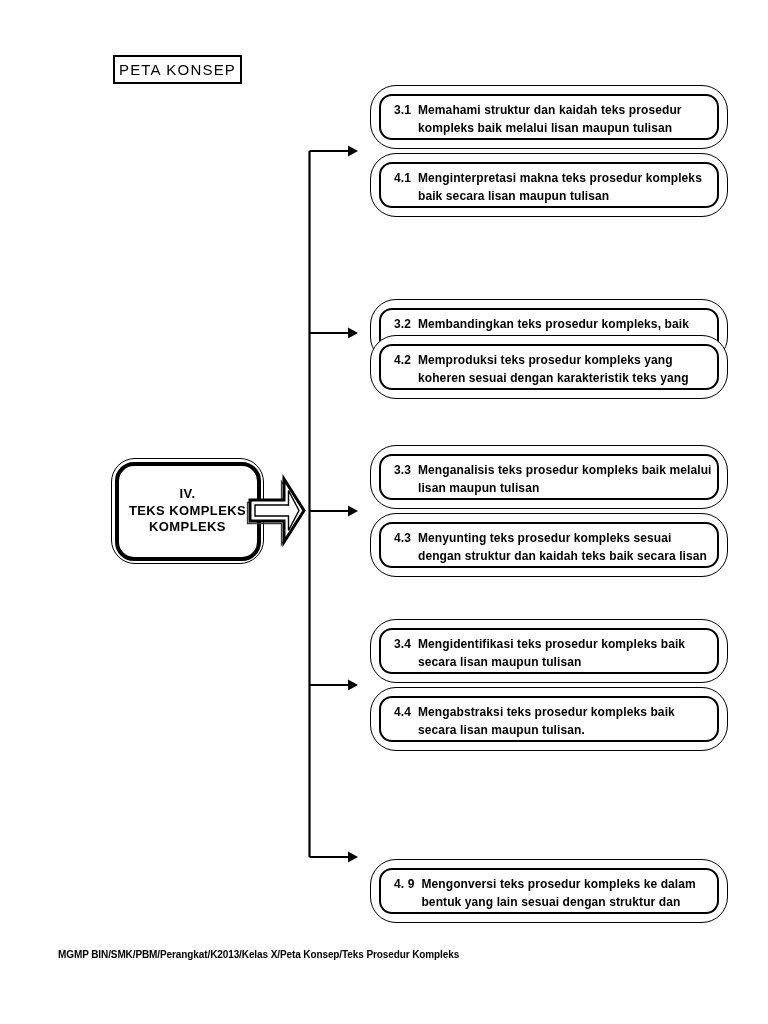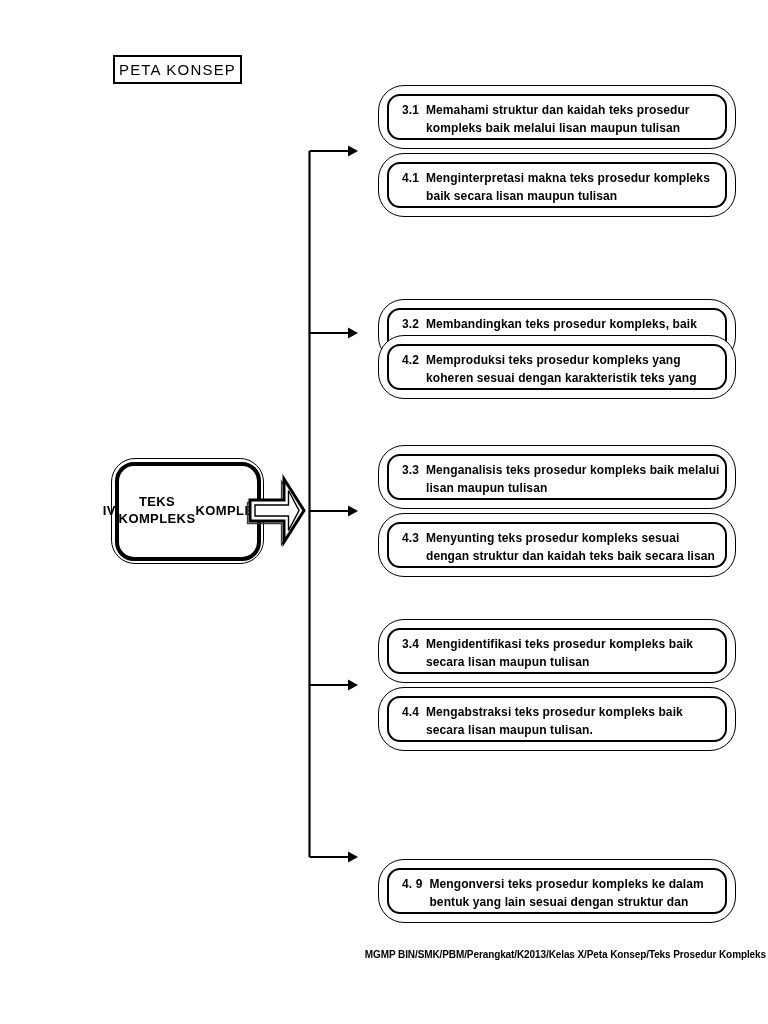--- a/index.html
+++ b/index.html
@@ -23,28 +23,28 @@
 
   
   .root-box {
     position:absolute; left:111px; top:458px; width:153px; height:106px;
     border:1.5px solid var(--ink); border-radius:24px; padding:2.5px;
     background:var(--paper);
   }
   .root-inner {
     width:100%; height:100%;
     border:4.5px solid var(--ink); border-radius:19px;
-    display:flex; flex-direction:row; align-items:center; justify-content:center;
+    display:flex; flex-direction:column; align-items:center; justify-content:center;
     text-align:center; font-weight:bold; font-size:13px; line-height:1.3;
     letter-spacing:0.4px;
   }
 
   
   .node {
-    position:absolute; left:378px; width:358px; height:64px;
+    position:absolute; left:370px; width:358px; height:64px;
     border:1px solid var(--ink); border-radius:26px; padding:8px;
     background:var(--paper);
   }
   .node-inner {
     width:100%; height:100%;
     border:2.5px solid var(--ink); border-radius:13px;
     padding:5px 5px 0 13px; overflow:hidden;
   }
   .node-text {
     display:flex; font-weight:bold; font-size:12px; line-height:1.5;
@@ -64,21 +64,21 @@
   .connectors { position:absolute; left:300px; top:140px; width:60px; height:730px; }
   .connectors line { stroke:var(--ink); stroke-width:2.2; }
   .connectors polygon { fill:var(--ink); }
 
   
   .block-arrow { position:absolute; left:246px; top:474px; width:62px; height:74px; z-index:3; }
 
   
   .footer {
     position:absolute; left:58px; top:949px; width:708px;
-    text-align:right; font-weight:bold; font-size:10px; letter-spacing:-0.1px;
+    text-align:left; font-weight:bold; font-size:10px; letter-spacing:-0.1px;
     color:var(--ink);
   }
 </style>
 </head>
 <body>
 
 <div class="page">
 
   <div class="title-box">
     <span>PETA KONSEP</span>

